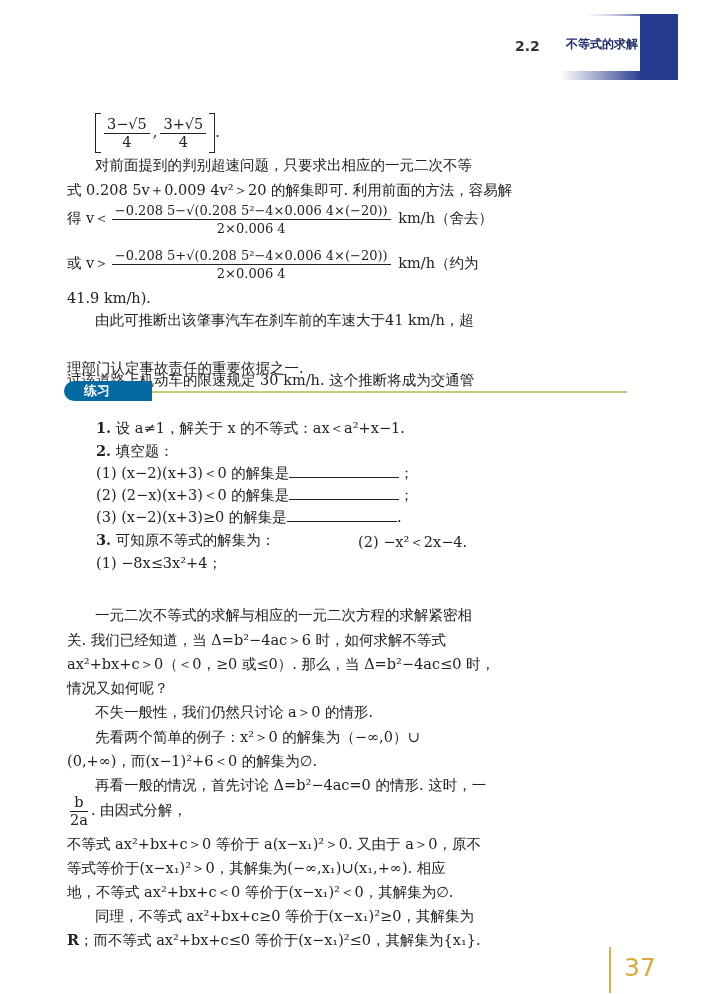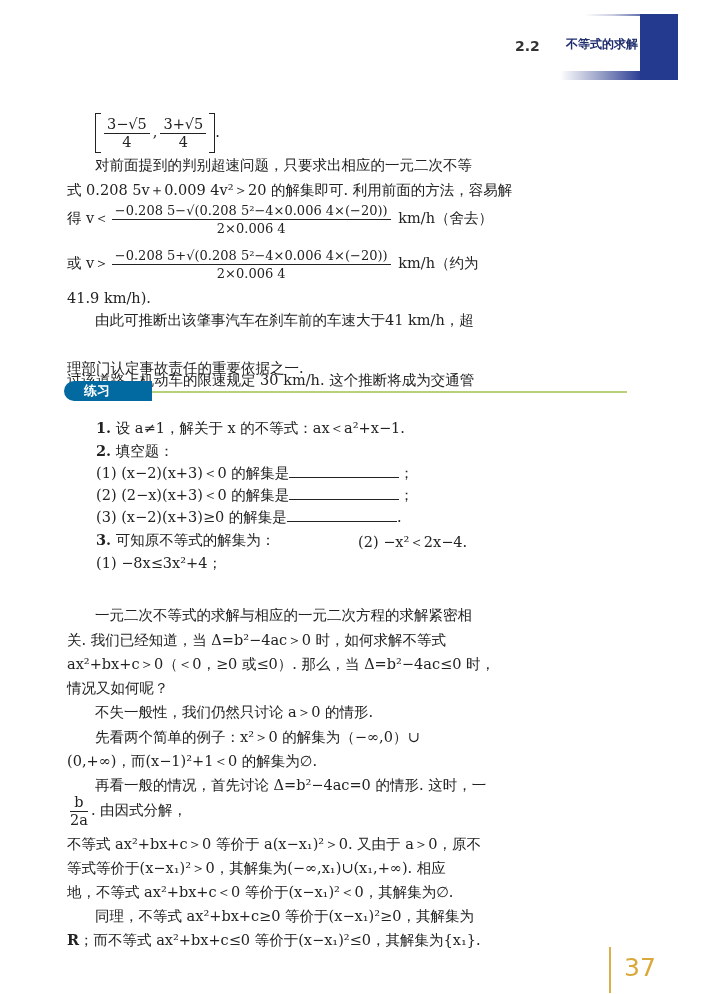--- a/index.html
+++ b/index.html
@@ -80,26 +80,26 @@
 <div class="line" style="left:96px; top:507px;">
   <span>(3) (x−2)(x+3)≥0 的解集是</span><span class="blank"></span><span>.</span>
 </div>
 <div class="line" style="left:96px; top:530px;">
   <span class="b">3.</span> <span>可知原不等式的解集为：</span>
 </div>
 <div class="line" style="left:96px; top:553px;">(1) −8x≤3x²+4；</div>
 <div class="line" style="left:358px; top:532px;">(2) −x²＜2x−4.</div>
 
 <div class="line" style="left:95px; top:605px;">一元二次不等式的求解与相应的一元二次方程的求解紧密相</div>
-<div class="line" style="left:67px; top:630px;">关. 我们已经知道，当 Δ=b²−4ac＞0 时，如何求解不等式</div>
+<div class="line" style="left:67px; top:630px;">关. 我们已经知道，当 Δ=b²−4ac＞6 时，如何求解不等式</div>
 <div class="line" style="left:67px; top:654px;">ax²+bx+c＞0（＜0，≥0 或≤0）. 那么，当 Δ=b²−4ac≤0 时，</div>
 <div class="line" style="left:67px; top:678px;">情况又如何呢？</div>
 <div class="line" style="left:95px; top:702px;">不失一般性，我们仍然只讨论 a＞0 的情形.</div>
 <div class="line" style="left:95px; top:727px;">先看两个简单的例子：x²＞0 的解集为（−∞,0）∪</div>
-<div class="line" style="left:67px; top:751px;">(0,+∞)，而(x−1)²+1＜0 的解集为∅.</div>
+<div class="line" style="left:67px; top:751px;">(0,+∞)，而(x−1)²+6＜0 的解集为∅.</div>
 <div class="line" style="left:95px; top:775px;">再看一般的情况，首先讨论 Δ=b²−4ac=0 的情形. 这时，一</div>
 <div class="line" style="left:67px; top:790px; line-height:40px;">
   <span class="frac"><span class="num">b</span><span class="den">2a</span></span><span>. 由因式分解，</span>
 </div>
 <div class="line" style="left:67px; top:834px;">不等式 ax²+bx+c＞0 等价于 a(x−x₁)²＞0. 又由于 a＞0，原不</div>
 <div class="line" style="left:67px; top:858px;">等式等价于(x−x₁)²＞0，其解集为(−∞,x₁)∪(x₁,+∞). 相应</div>
 <div class="line" style="left:67px; top:882px;">地，不等式 ax²+bx+c＜0 等价于(x−x₁)²＜0，其解集为∅.</div>
 <div class="line" style="left:95px; top:906px;">同理，不等式 ax²+bx+c≥0 等价于(x−x₁)²≥0，其解集为</div>
 <div class="line" style="left:67px; top:930px;">
   <span class="b">R</span><span>；而不等式 ax²+bx+c≤0 等价于(x−x₁)²≤0，其解集为{x₁}.</span>

